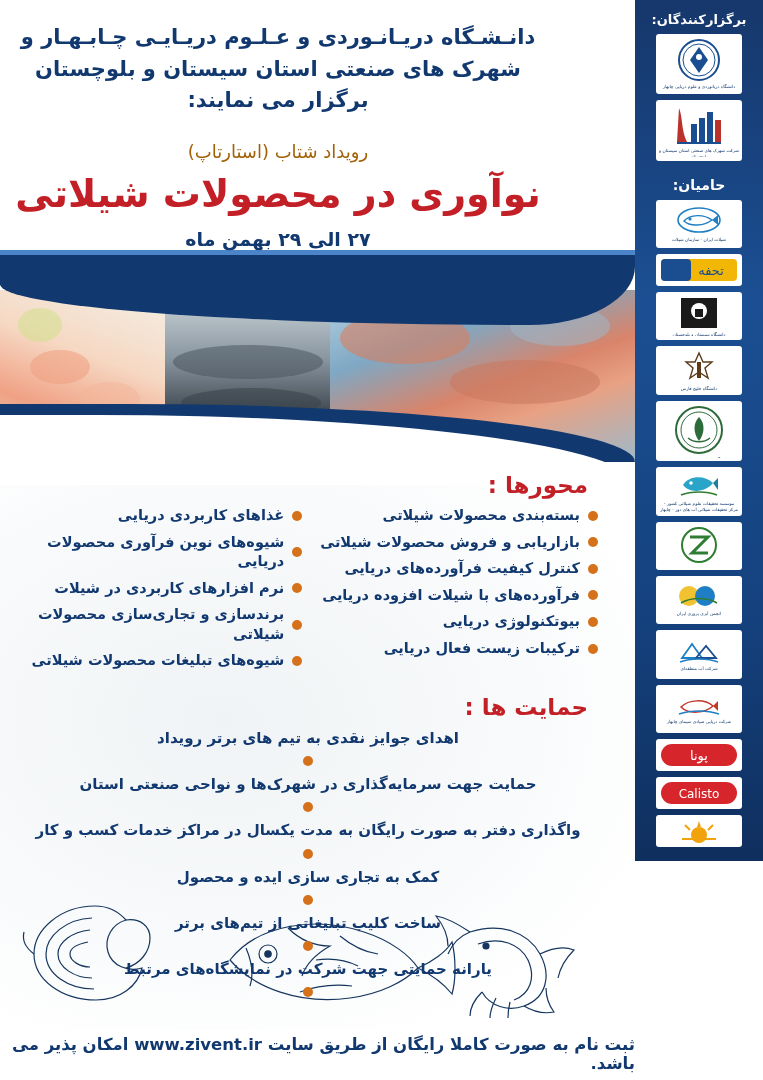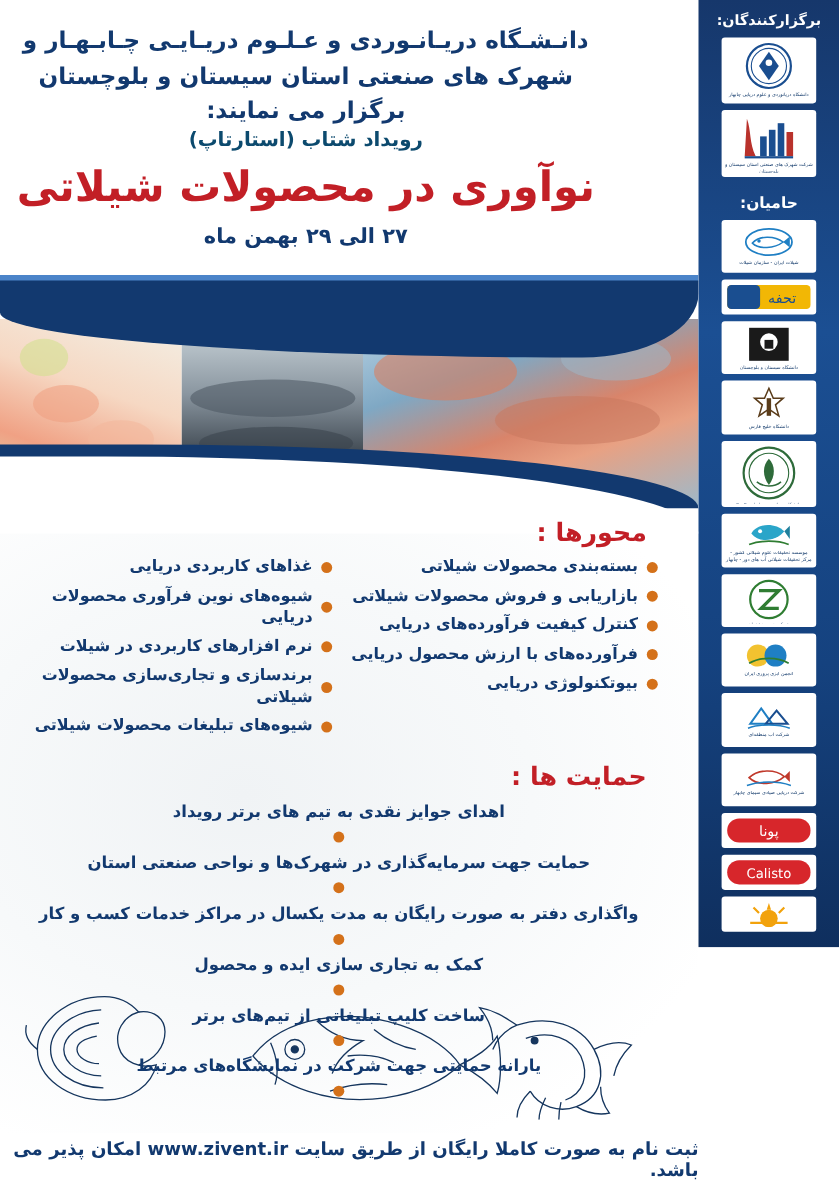--- a/index.html
+++ b/index.html
@@ -98,23 +98,24 @@
   .org-line {
     color: #12396f;
     font-weight: bold;
     font-size: 21px;
     line-height: 1.5;
     letter-spacing: 1px;
     margin-top: 22px;
   }
   .org-line .l2 { display:block; }
   .event-kicker {
-    color: #0c4a6e;
-    font-weight: bold;
+    color: #a16207;
+    font-weight: normal;
     font-size: 18px;
+    margin-top: 24px;
   }
   .event-title {
     color: #c21f26;
     font-weight: bold;
     font-size: 38px;
     margin-top: 10px;
     letter-spacing: -0.5px;
   }
   .event-date {
     color: #12396f;
@@ -327,25 +328,29 @@
           <div class="bullet">
             <span class="dot"></span>
             <span class="btext">بازاریابی و فروش محصولات شیلاتی</span>
           </div>
           <div class="bullet">
             <span class="dot"></span>
             <span class="btext">کنترل کیفیت فرآورده‌های دریایی</span>
           </div>
           <div class="bullet">
             <span class="dot"></span>
-            <span class="btext">فرآورده‌های با ارزش محصول دریایی</span>
+            <span class="btext">فرآورده‌های با شیلات افزوده دریایی</span>
           </div>
           <div class="bullet">
             <span class="dot"></span>
             <span class="btext">بیوتکنولوژی دریایی</span>
+          </div>
+          <div class="bullet">
+            <span class="dot"></span>
+            <span class="btext">ترکیبات زیست فعال دریایی</span>
           </div>
         </div>
 
         <div class="col">
           <div class="bullet">
             <span class="dot"></span>
             <span class="btext">غذاهای کاربردی دریایی</span>
           </div>
           <div class="bullet">
             <span class="dot"></span>

